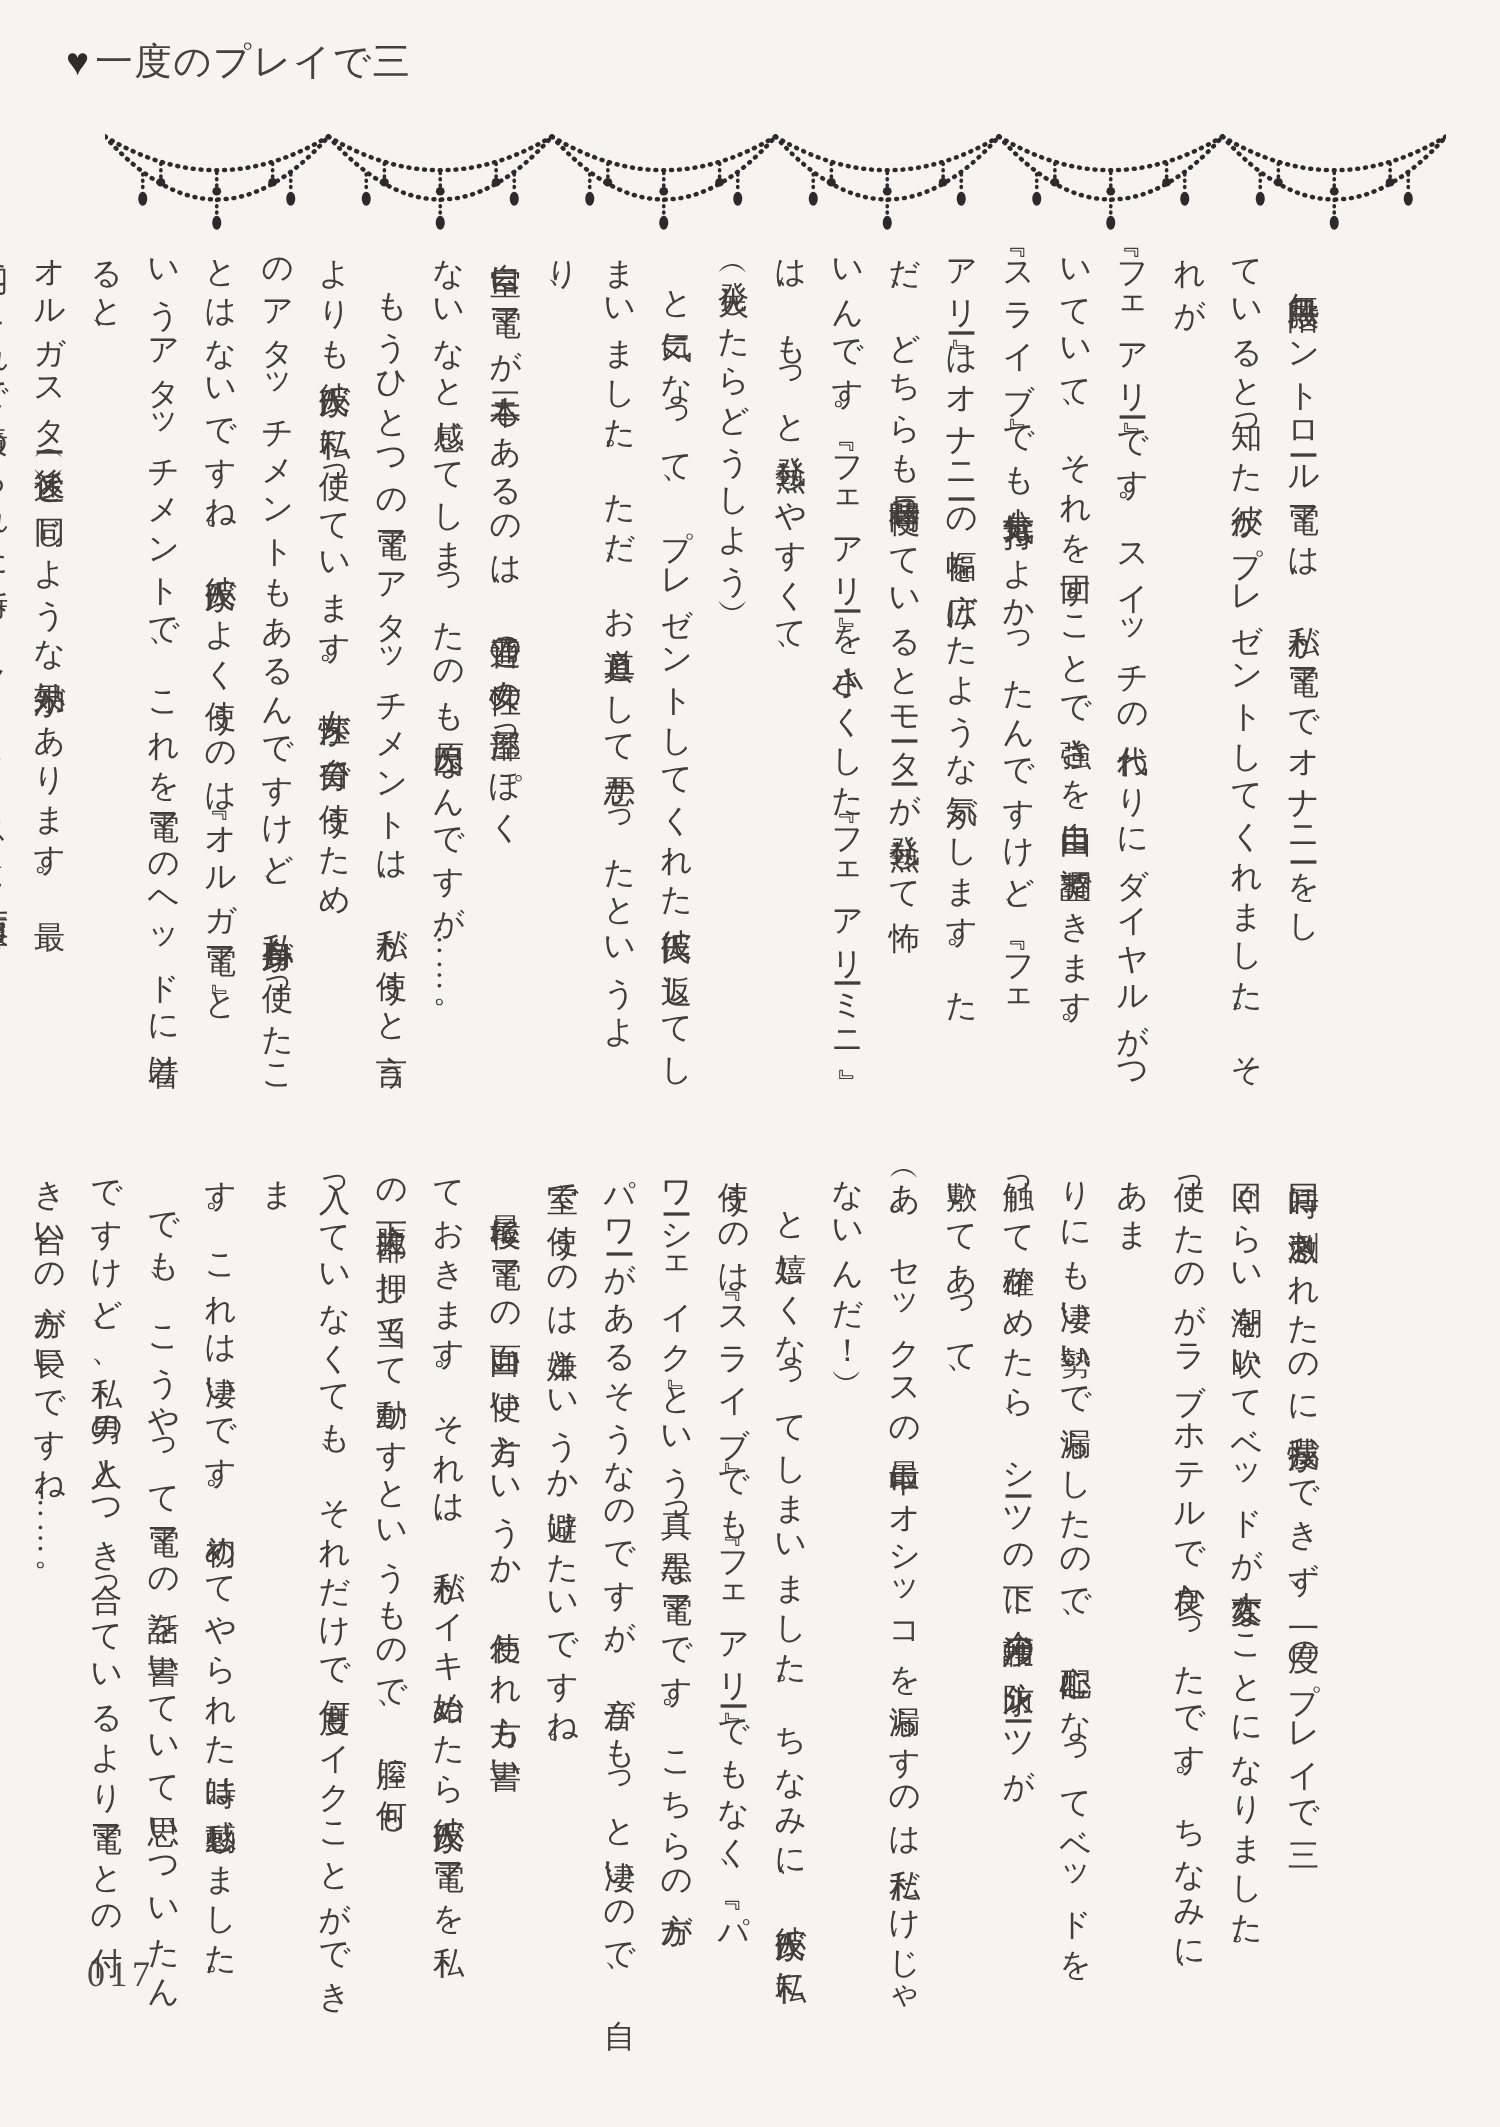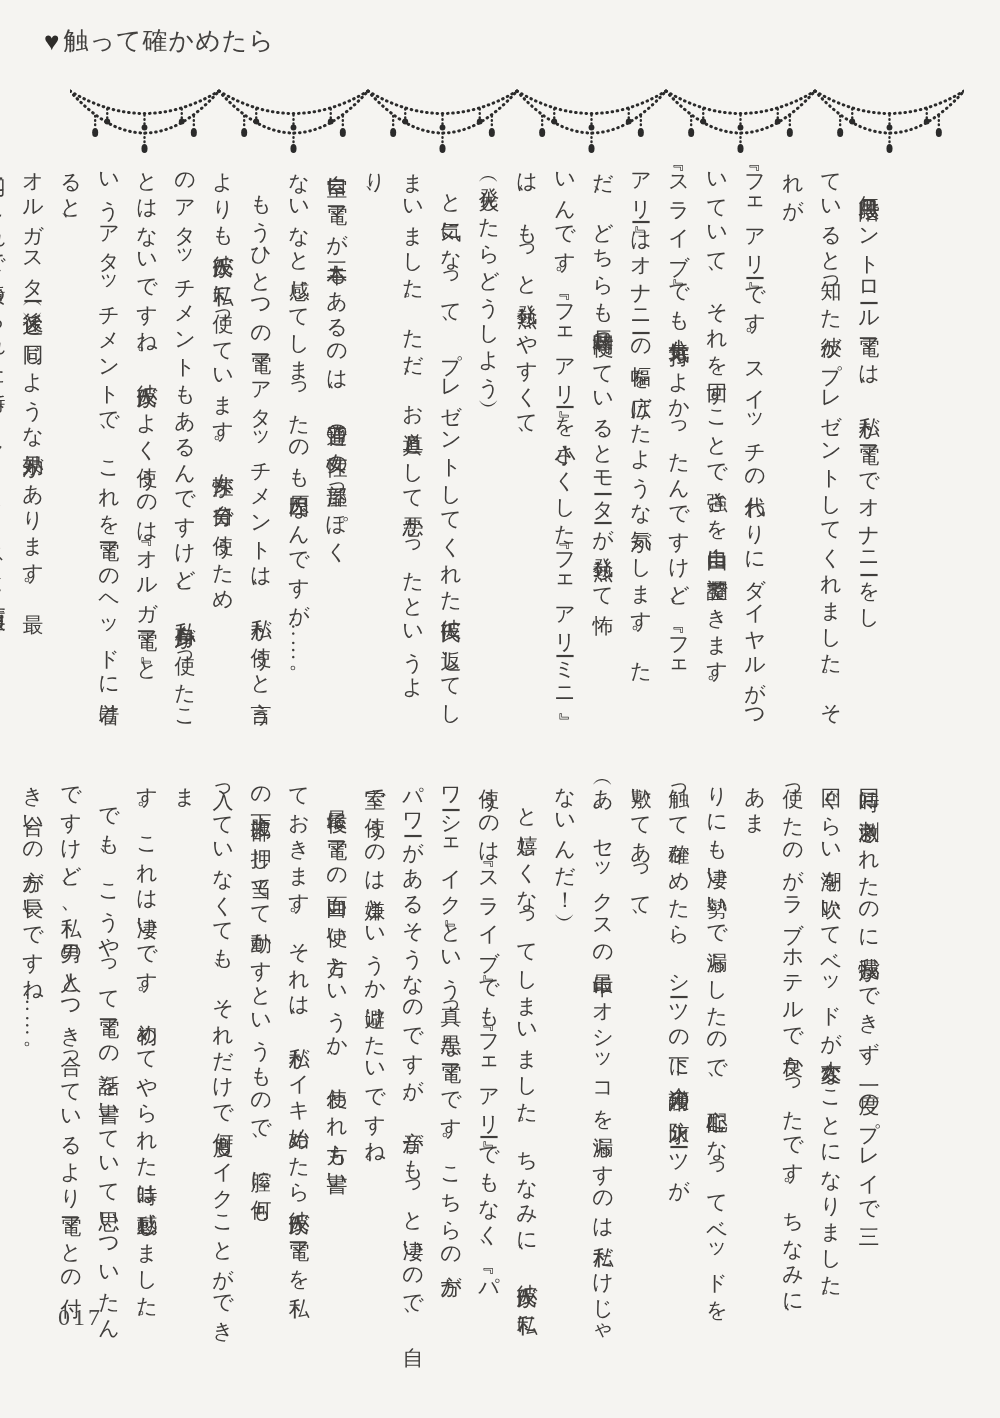--- a/index.html
+++ b/index.html
@@ -42,21 +42,21 @@
     font-size:24px;letter-spacing:3px;color:#4b4947;
   }
 </style>
 </head>
 <body>
 
 <div class="page">
 
   <div class="header">
     <span class="heart">♥</span>
-    <span class="header-title">触って確かめたら</span>
+    <span class="header-title">一度のプレイで三</span>
   </div>
 
   <svg class="garland" viewBox="0 0 888 80" preserveAspectRatio="none">
     <defs>
       <g id="swag" stroke="#2b2b2b" fill="#2b2b2b">
         <path d="M0,7 Q74,52 148,7" fill="none" stroke-width="3" stroke-dasharray="0.6 4.6" stroke-linecap="round"></path>
         <path d="M0,7 Q74,91 148,7" fill="none" stroke-width="3" stroke-dasharray="0.6 4.6" stroke-linecap="round"></path>
         <line x1="37" y1="25" x2="37" y2="34" stroke-width="2.4" stroke-dasharray="0.6 3.6" stroke-linecap="round"></line>
         <circle cx="37" cy="37.5" r="2.9" stroke="none"></circle>
         <line x1="111" y1="25" x2="111" y2="34" stroke-width="2.4" stroke-dasharray="0.6 3.6" stroke-linecap="round"></line>

